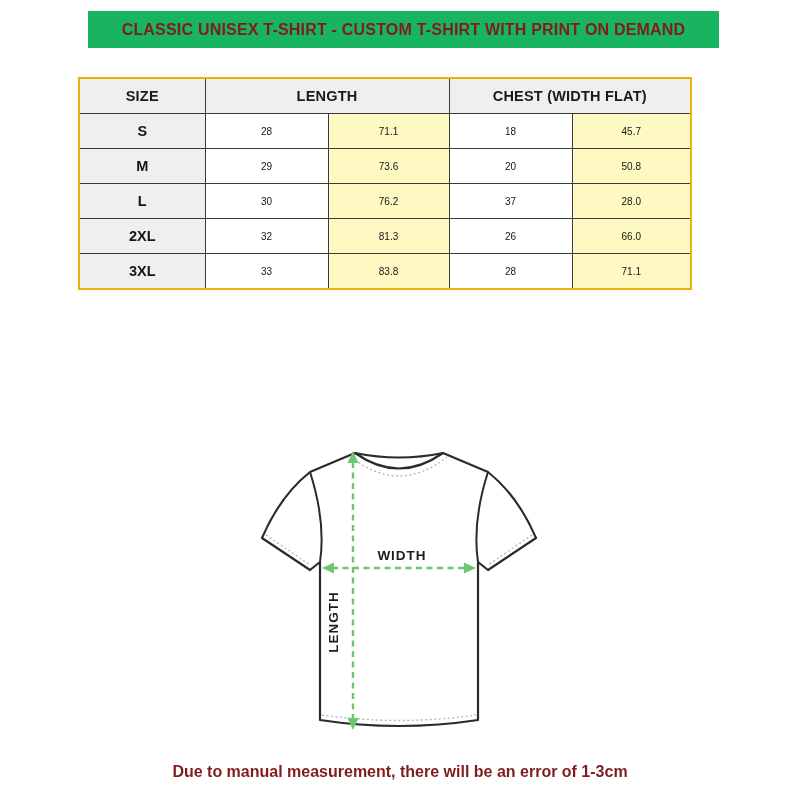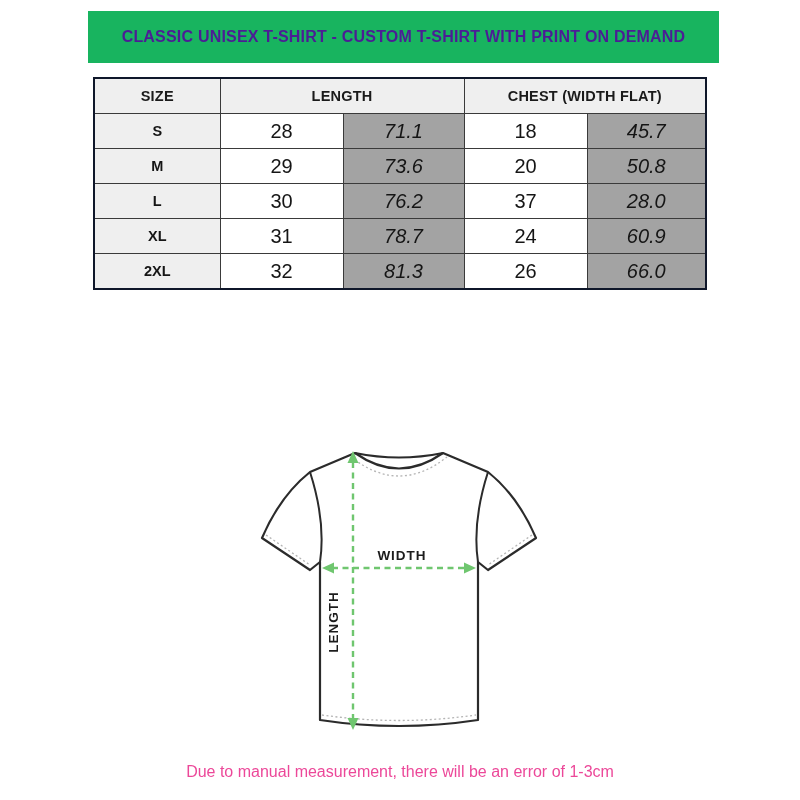--- a/index.html
+++ b/index.html
@@ -3,48 +3,48 @@
 <meta charset="utf-8">
 <style>
   html,body { margin:0; padding:0; }
   body {
     width:800px; height:800px; position:relative;
     background:#ffffff;
     font-family:"Liberation Sans", sans-serif;
     color:#1a1a1a;
   }
   .banner {
-    position:absolute; left:88px; top:11px; width:631px; height:52px;
+    position:absolute; left:88px; top:11px; width:631px; height:37px;
     background:#18B45F;
     display:flex; align-items:center; justify-content:center;
-    color:#4c1d95; font-weight:bold; font-size:16px; letter-spacing:0.2px;
+    color:#7f1d1d; font-weight:bold; font-size:16px; letter-spacing:0.2px;
     white-space:nowrap;
   }
   table.size-chart {
-    position:absolute; left:93px; top:77px; width:612px;
+    position:absolute; left:78px; top:77px; width:612px;
     border-collapse:collapse; table-layout:fixed;
-    border:2px solid #0f172a;
+    border:2px solid #eab308;
   }
   .size-chart th, .size-chart td {
     border:1.5px solid #3a3a3a;
     text-align:center; vertical-align:middle; padding:0;
     height:34px;
   }
   .size-chart th {
     background:#efefef; font-size:14.5px; font-weight:bold; letter-spacing:0.2px;
   }
-  .size-chart td { font-size:20px; font-weight:400; color:#151515; background:#ffffff; }
+  .size-chart td { font-size:10px; font-weight:400; color:#151515; background:#ffffff; }
   .size-chart td.size-col { background:#efefef; font-weight:bold; font-size:14.5px; }
-  .size-chart td.cm-col { background:#a3a3a3;font-style:italic; }
+  .size-chart td.cm-col { background:#fef9c3; }
   .diagram {
     position:absolute; left:250px; top:438px; width:300px; height:300px;
   }
   .footnote {
     position:absolute; left:0; top:763px; width:800px;
-    text-align:center; color:#ec4899; font-weight:normal; font-size:16px;
+    text-align:center; color:#7f1d1d; font-weight:bold; font-size:16px;
   }
 </style>
 </head>
 <body>
 
 <div class="banner">
   <span>CLASSIC UNISEX T-SHIRT - CUSTOM T-SHIRT WITH PRINT ON DEMAND</span>
 </div>
 
 <table class="size-chart">
@@ -78,32 +78,32 @@
       <td class="cm-col">50.8</td>
     </tr>
     <tr>
       <td class="size-col">L</td>
       <td>30</td>
       <td class="cm-col">76.2</td>
       <td>37</td>
       <td class="cm-col">28.0</td>
     </tr>
     <tr>
-      <td class="size-col">XL</td>
-      <td>31</td>
-      <td class="cm-col">78.7</td>
-      <td>24</td>
-      <td class="cm-col">60.9</td>
-    </tr>
-    <tr>
       <td class="size-col">2XL</td>
       <td>32</td>
       <td class="cm-col">81.3</td>
       <td>26</td>
       <td class="cm-col">66.0</td>
+    </tr>
+    <tr>
+      <td class="size-col">3XL</td>
+      <td>33</td>
+      <td class="cm-col">83.8</td>
+      <td>28</td>
+      <td class="cm-col">71.1</td>
     </tr>
   </tbody>
 </table>
 
 <svg class="diagram" viewBox="0 0 300 300" xmlns="http://www.w3.org/2000/svg">
 
   <path d="M105,15 Q149,24 193,15 L238,34 Q268,58 286,100 L238,132 L228,124 L228,282 Q149,294 70,282 L70,124 L60,132 L12,100 Q30,58 60,34 Z" fill="#ffffff" stroke="#2b2b2b" stroke-width="2.2" stroke-linejoin="round"></path>
 
   <path d="M105,15 Q149,46 193,15" fill="none" stroke="#2b2b2b" stroke-width="2.2"></path>
 

